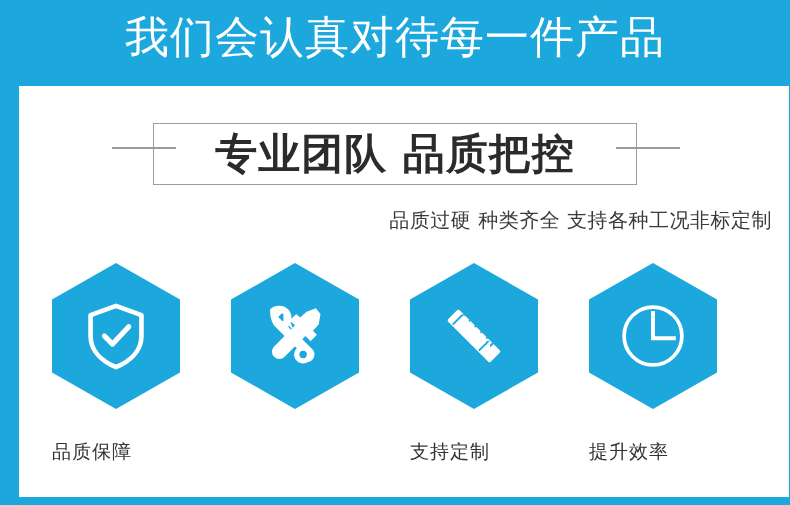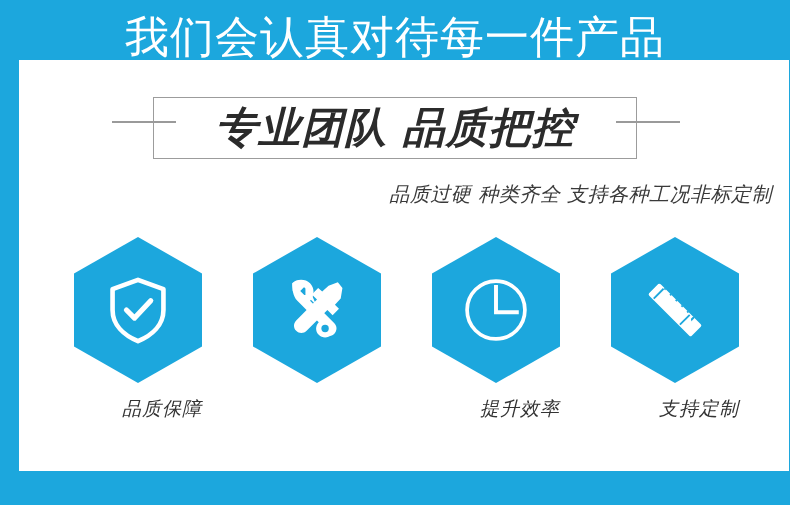--- a/index.html
+++ b/index.html
@@ -39,25 +39,24 @@
     letter-spacing: 1px;
     font-weight: 400;
     white-space: nowrap;
     font-family: "DejaVu Sans", "Liberation Sans", sans-serif;
   }
 
   
   .panel {
     position: absolute;
     left: 19px;
-    top: 60px;
+    top: 86px;
     width: 770px;
     height: 411px;
     background: #FFFFFF;
-    font-style: italic;
   }
 
   
   .title-block {
     position: absolute;
     left: 0;
     top: 0;
     width: 753px;
     height: 110px;
   }
@@ -117,21 +116,22 @@
     height: 200px;
     display: flex;
     justify-content: space-between;
     padding: 0 33px;
     box-sizing: border-box;
   }
   .feature {
     width: 150px;
     display: flex;
     flex-direction: column;
-    align-items: flex-end;
+    align-items: flex-start;
+    gap: 17px;
   }
   .hex-wrap {
     width: 128px;
     height: 146px;
     position: relative;
   }
   .hex {
     position: absolute;
     inset: 0;
     background: #1CA7DD;
@@ -203,31 +203,20 @@
                      C41.5 56.5 36.5 56.5 33.5 53.5 C30.5 50.5 30.5 45.5 33.5 42.5
                      L15 24 C11 20 10.5 12.8 10.5 8.8 Z
                      M12.5 10 L12.5 15 L16.5 19 L22 19 L22 13.5 L18 9.5 Z" fill="#FFFFFF"></path>
             <circle cx="39" cy="48" r="3.2" fill="#1CA7DD"></circle>
 
             <path d="M54 13 L50 8 L42 11 L36.5 16 L33 13 L27.5 18.5 L32 23
                      L14 41 C11.5 43.5 11.5 47.5 14 50 C16.5 52.5 20.5 52.5 23 50
                      L41 32 L45.5 36.5 L51 31 L47.5 27.5 L52.5 22 Z" fill="#FFFFFF"></path>
           </svg>
         </div>
-      </div>
-
-      <div class="feature">
-        <div class="hex-wrap">
-          <div class="hex"></div>
-          <svg class="hex-icon" viewBox="0 0 64 64">
-            <circle cx="32" cy="32" r="25" fill="none" stroke="#FFFFFF" stroke-width="3.2"></circle>
-            <path d="M32 12 L32 34 L50 34" fill="none" stroke="#FFFFFF" stroke-width="3.4" stroke-linecap="square" stroke-linejoin="miter"></path>
-          </svg>
-        </div>
-        <div class="feature-label">提升效率</div>
       </div>
 
       <div class="feature">
         <div class="hex-wrap">
           <div class="hex"></div>
           <svg class="hex-icon" viewBox="0 0 64 64">
 
             <g transform="rotate(45 32 32)">
               <rect x="6" y="25" width="52" height="14" rx="1.5" fill="#FFFFFF"></rect>
               <g stroke="#1CA7DD" stroke-width="1.8" stroke-linecap="round">
@@ -244,15 +233,26 @@
               <path d="M26 6 L38 6 L38 44 L32 54 L26 44 Z" fill="#FFFFFF"></path>
               <path d="M26 44 L32 54 L38 44 Z" fill="#FFFFFF"></path>
               <line x1="26" y1="44" x2="38" y2="44" stroke="#1CA7DD" stroke-width="1.6"></line>
               <line x1="26" y1="12" x2="38" y2="12" stroke="#1CA7DD" stroke-width="1.6"></line>
             </g>
           </svg>
         </div>
         <div class="feature-label">支持定制</div>
       </div>
 
+      <div class="feature">
+        <div class="hex-wrap">
+          <div class="hex"></div>
+          <svg class="hex-icon" viewBox="0 0 64 64">
+            <circle cx="32" cy="32" r="25" fill="none" stroke="#FFFFFF" stroke-width="3.2"></circle>
+            <path d="M32 12 L32 34 L50 34" fill="none" stroke="#FFFFFF" stroke-width="3.4" stroke-linecap="square" stroke-linejoin="miter"></path>
+          </svg>
+        </div>
+        <div class="feature-label">提升效率</div>
+      </div>
+
     </div>
   </div>
 </div>
 
 </body></html>

